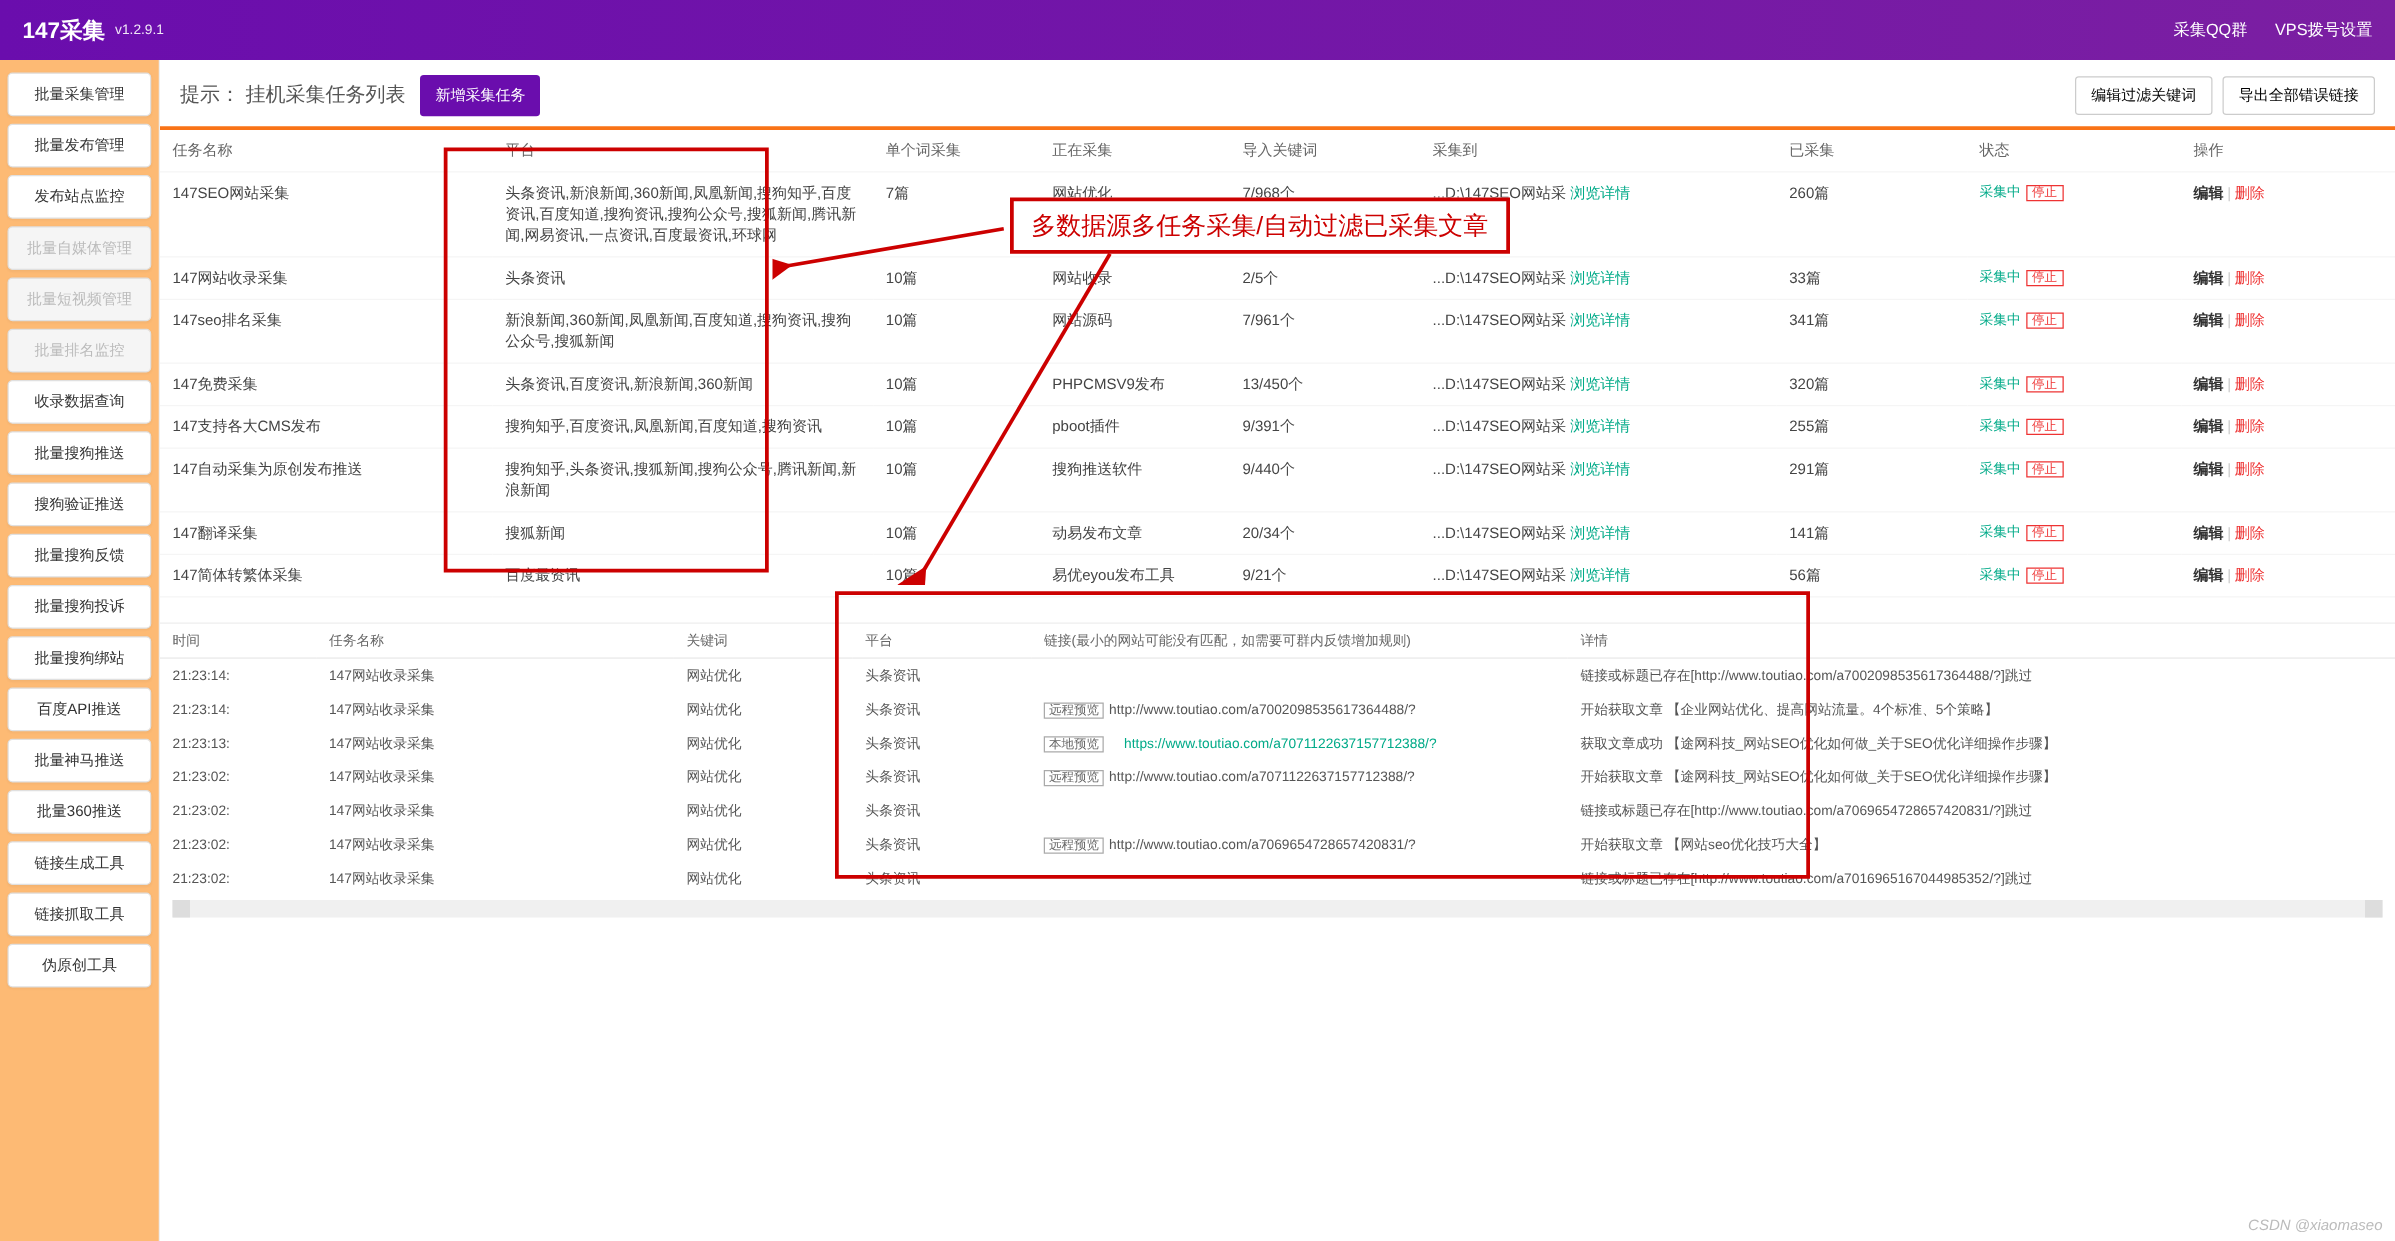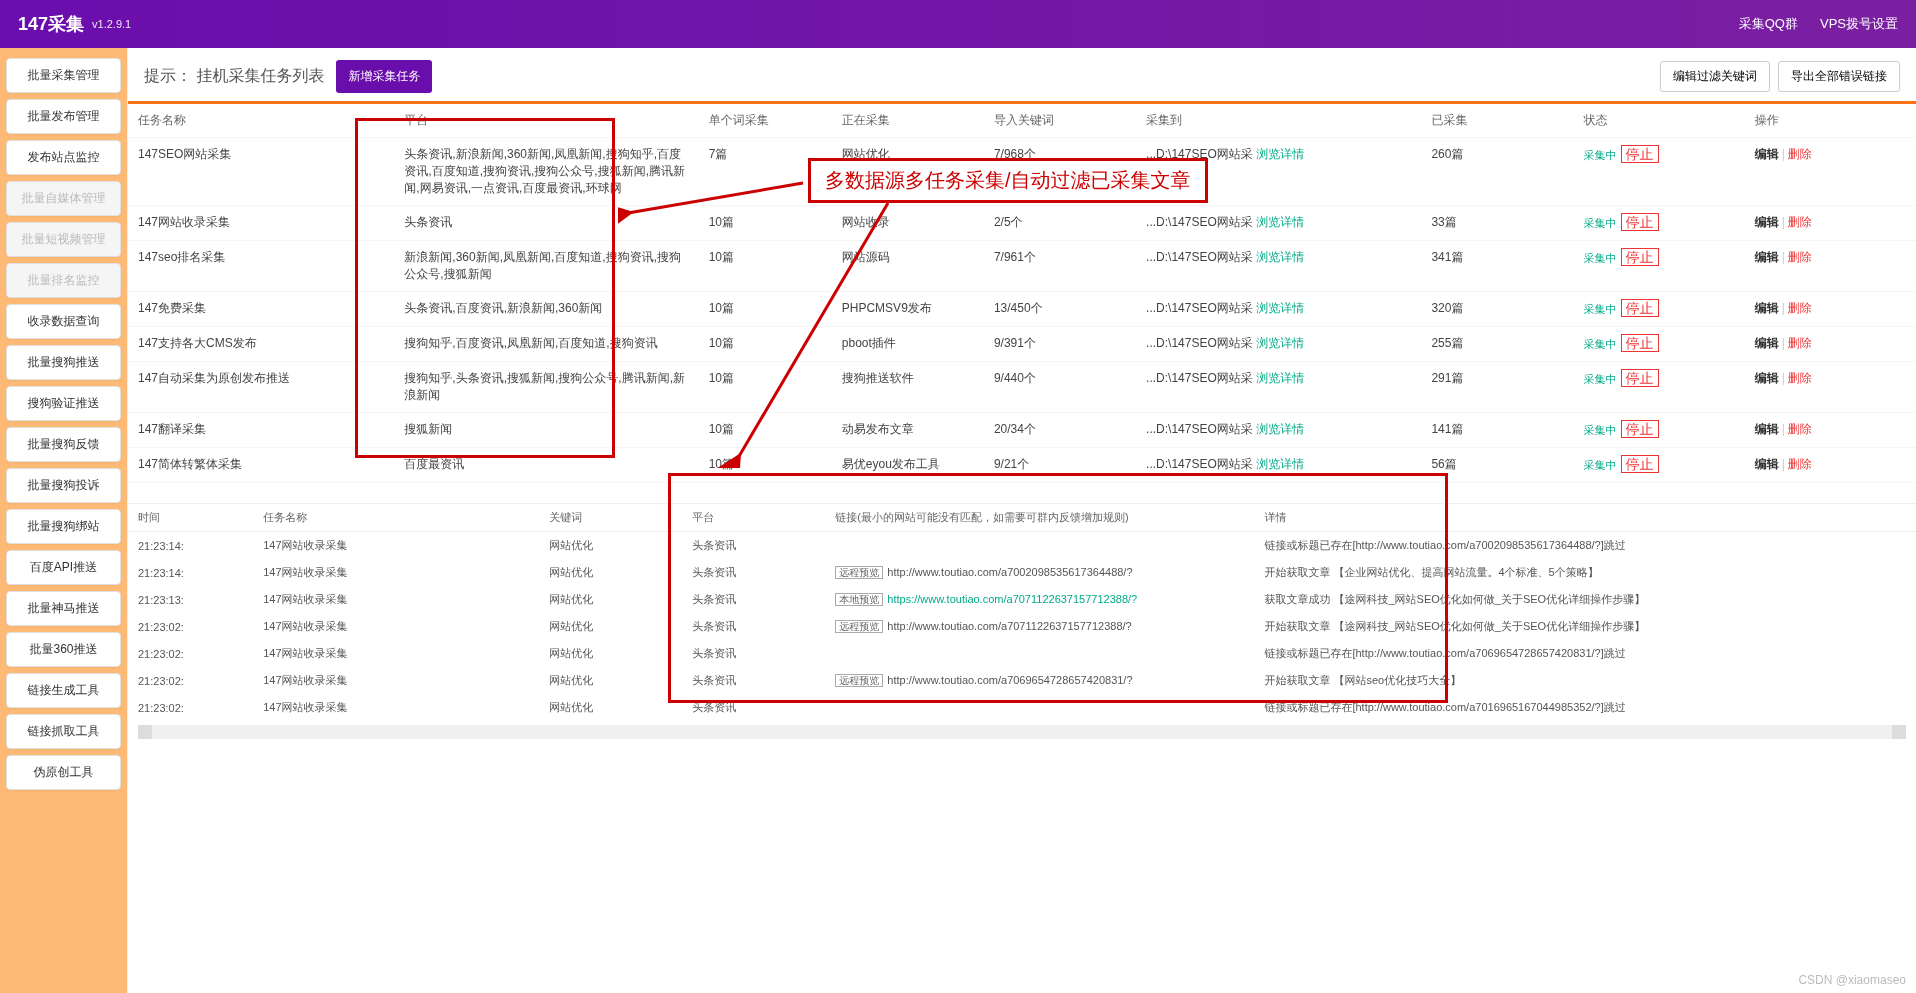--- a/index.html
+++ b/index.html
@@ -20,38 +20,38 @@
 .panel-title { font-size: 16px; color: #555; }
 .btn-primary { background: #6a0dad; color: #fff; border: none; padding: 8px 12px; font-size: 12px; border-radius: 3px; cursor: pointer; }
 .btn-outline { background: #fff; border: 1px solid #ccc; padding: 6px 12px; font-size: 12px; border-radius: 3px; cursor: pointer; }
 .panel-head-right { display: flex; gap: 8px; }
 table { width: 100%; border-collapse: collapse; table-layout: fixed; }
 .task-table th, .task-table td { padding: 8px 10px; text-align: left; font-size: 12px; border-bottom: 1px solid #f5f5f5; vertical-align: top; word-wrap: break-word; }
 .task-table th { color: #666; font-weight: normal; background: #fff; }
 .task-table td { color: #444; }
 .link-green { color: #0a8; cursor: pointer; }
 .tag-collecting { color: #0a8; font-size: 11px; margin-right: 4px; }
-.tag-stop { color: #e33; border: 1px solid #e33; padding: 0 4px; font-size: 14px; cursor: pointer; }
+.tag-stop { color: #e33; border: 1px solid #e33; padding: 0 4px; font-size: 10px; cursor: pointer; }
 .op-edit { color: #333; cursor: pointer; font-weight: bold; }
 .op-del { color: #e33; cursor: pointer; margin-top: 24px; }
 .sep { color: #ccc; margin: 0 3px; }
 .log-section { margin-top: 20px; border-top: 1px solid #eee; }
 .log-table th, .log-table td { padding: 6px 10px; text-align: left; font-size: 11px; white-space: nowrap; overflow: hidden; text-overflow: ellipsis; }
 .log-table th { color: #666; font-weight: normal; border-bottom: 1px solid #eee; }
 .log-table td { color: #555; }
 .link-preview { border: 1px solid #aaa; padding: 0 3px; font-size: 10px; margin-right: 4px; color: #666; }
-.url-green { color: #0a8; }
+.url-green { color: #0a8; margin-left: 12px; }
 .hscroll { height: 14px; background: #f0f0f0; margin: 4px 10px; position: relative; }
 .hscroll::before { content: ""; position: absolute; left: 0; width: 14px; height: 14px; background: #ddd; }
 .hscroll::after { content: ""; position: absolute; right: 0; width: 14px; height: 14px; background: #ddd; }
 
 .annot-box { position: absolute; border: 3px solid #cc0000; pointer-events: none; }
 .annot-callout { position: absolute; border: 3px solid #cc0000; background: #fff; color: #cc0000; font-size: 20px; padding: 6px 14px; pointer-events: none; }
 .annot-arrow { position: absolute; pointer-events: none; }
-.watermark { position: fixed; bottom: 6px; right: 10px; color: #bbb; font-size: 12px; }
+.watermark { position: fixed; bottom: 6px; right: 10px; color: #bbb; font-size: 12px; font-style: italic; }
 .main-wrap { position: relative; }
 </style>
 </head>
 <body>
 
 <div class="header">
   <div class="header-left">
     <span class="app-title">147采集</span>
     <span class="app-version">v1.2.9.1</span>
   </div>

